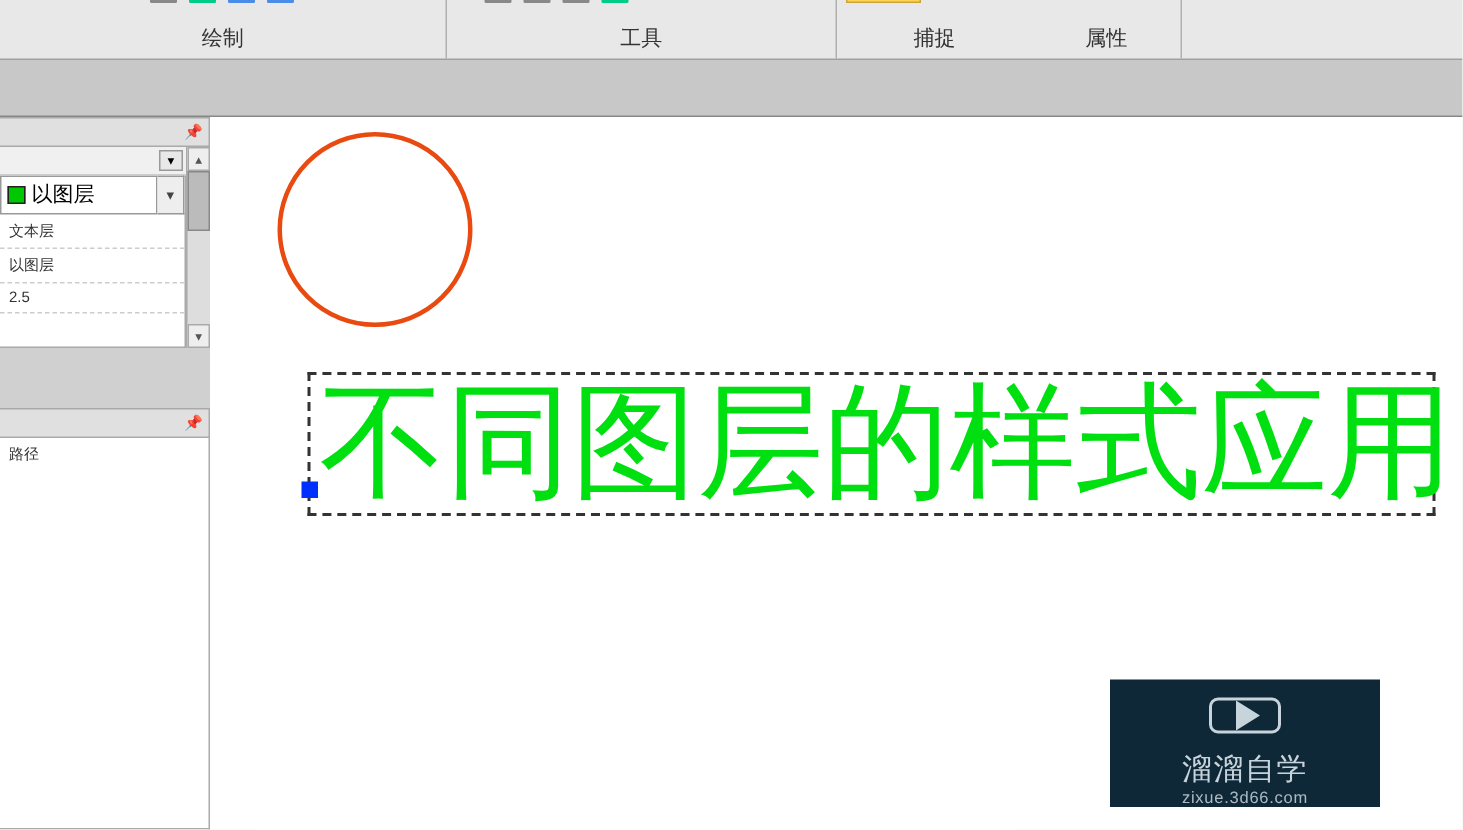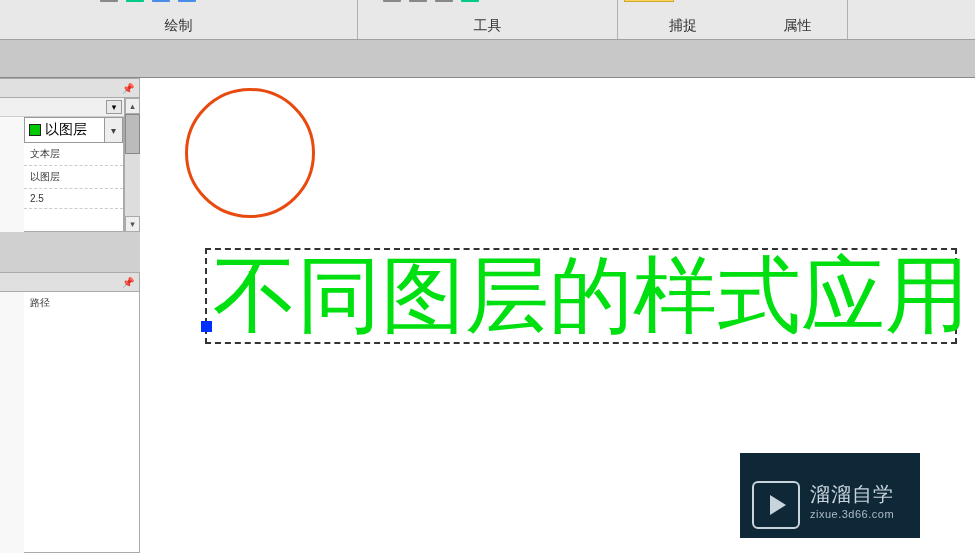--- a/index.html
+++ b/index.html
@@ -99,21 +99,20 @@
       align-items: center;
       justify-content: center;
       font-size: 10px;
       color: #444;
     }
     .panel-body {
       background: #fff;
       border: 1px solid #aaa;
       border-top: none;
       border-left: none;
-      margin-left: 24px;
     }
     .panel-row {
       padding: 4px 6px;
       font-size: 10px;
       color: #333;
       border-bottom: 1px dashed #ccc;
       display: flex;
       align-items: center;
       gap: 4px;
     }
@@ -219,23 +218,24 @@
     
     
     .watermark {
       position: absolute;
       bottom: 15px;
       right: 55px;
       width: 180px;
       height: 85px;
       background: #0e2838;
       display: flex;
-      align-items: flex-start;
-      padding: 28px 12px;
+      align-items: center;
+      padding: 12px 12px;
       gap: 10px;
+      flex-direction: column;
     }
     .wm-logo {
       width: 48px;
       height: 48px;
       border: 2px solid #c8d4dc;
       border-radius: 6px;
       display: flex;
       align-items: center;
       justify-content: center;
     }
@@ -269,21 +269,21 @@
       font-size: 9px;
       display: flex;
       align-items: center;
       justify-content: center;
     }
   </style>
 </head>
 <body>
 
 <div class="ribbon">
-  <div class="ribbon-group" style="width:358px">
+  <div class="ribbon-group" style="width:298px">
     <div class="ribbon-icons-row" style="left:100px">
       <span class="ribbon-icon-stub"></span>
       <span class="ribbon-icon-stub teal"></span>
       <span class="ribbon-icon-stub blue"></span>
       <span class="ribbon-icon-stub blue"></span>
     </div>
     <span class="ribbon-group-label">绘制</span>
   </div>
   <div class="ribbon-group" style="width:260px">
     <div class="ribbon-icons-row" style="left:25px">

